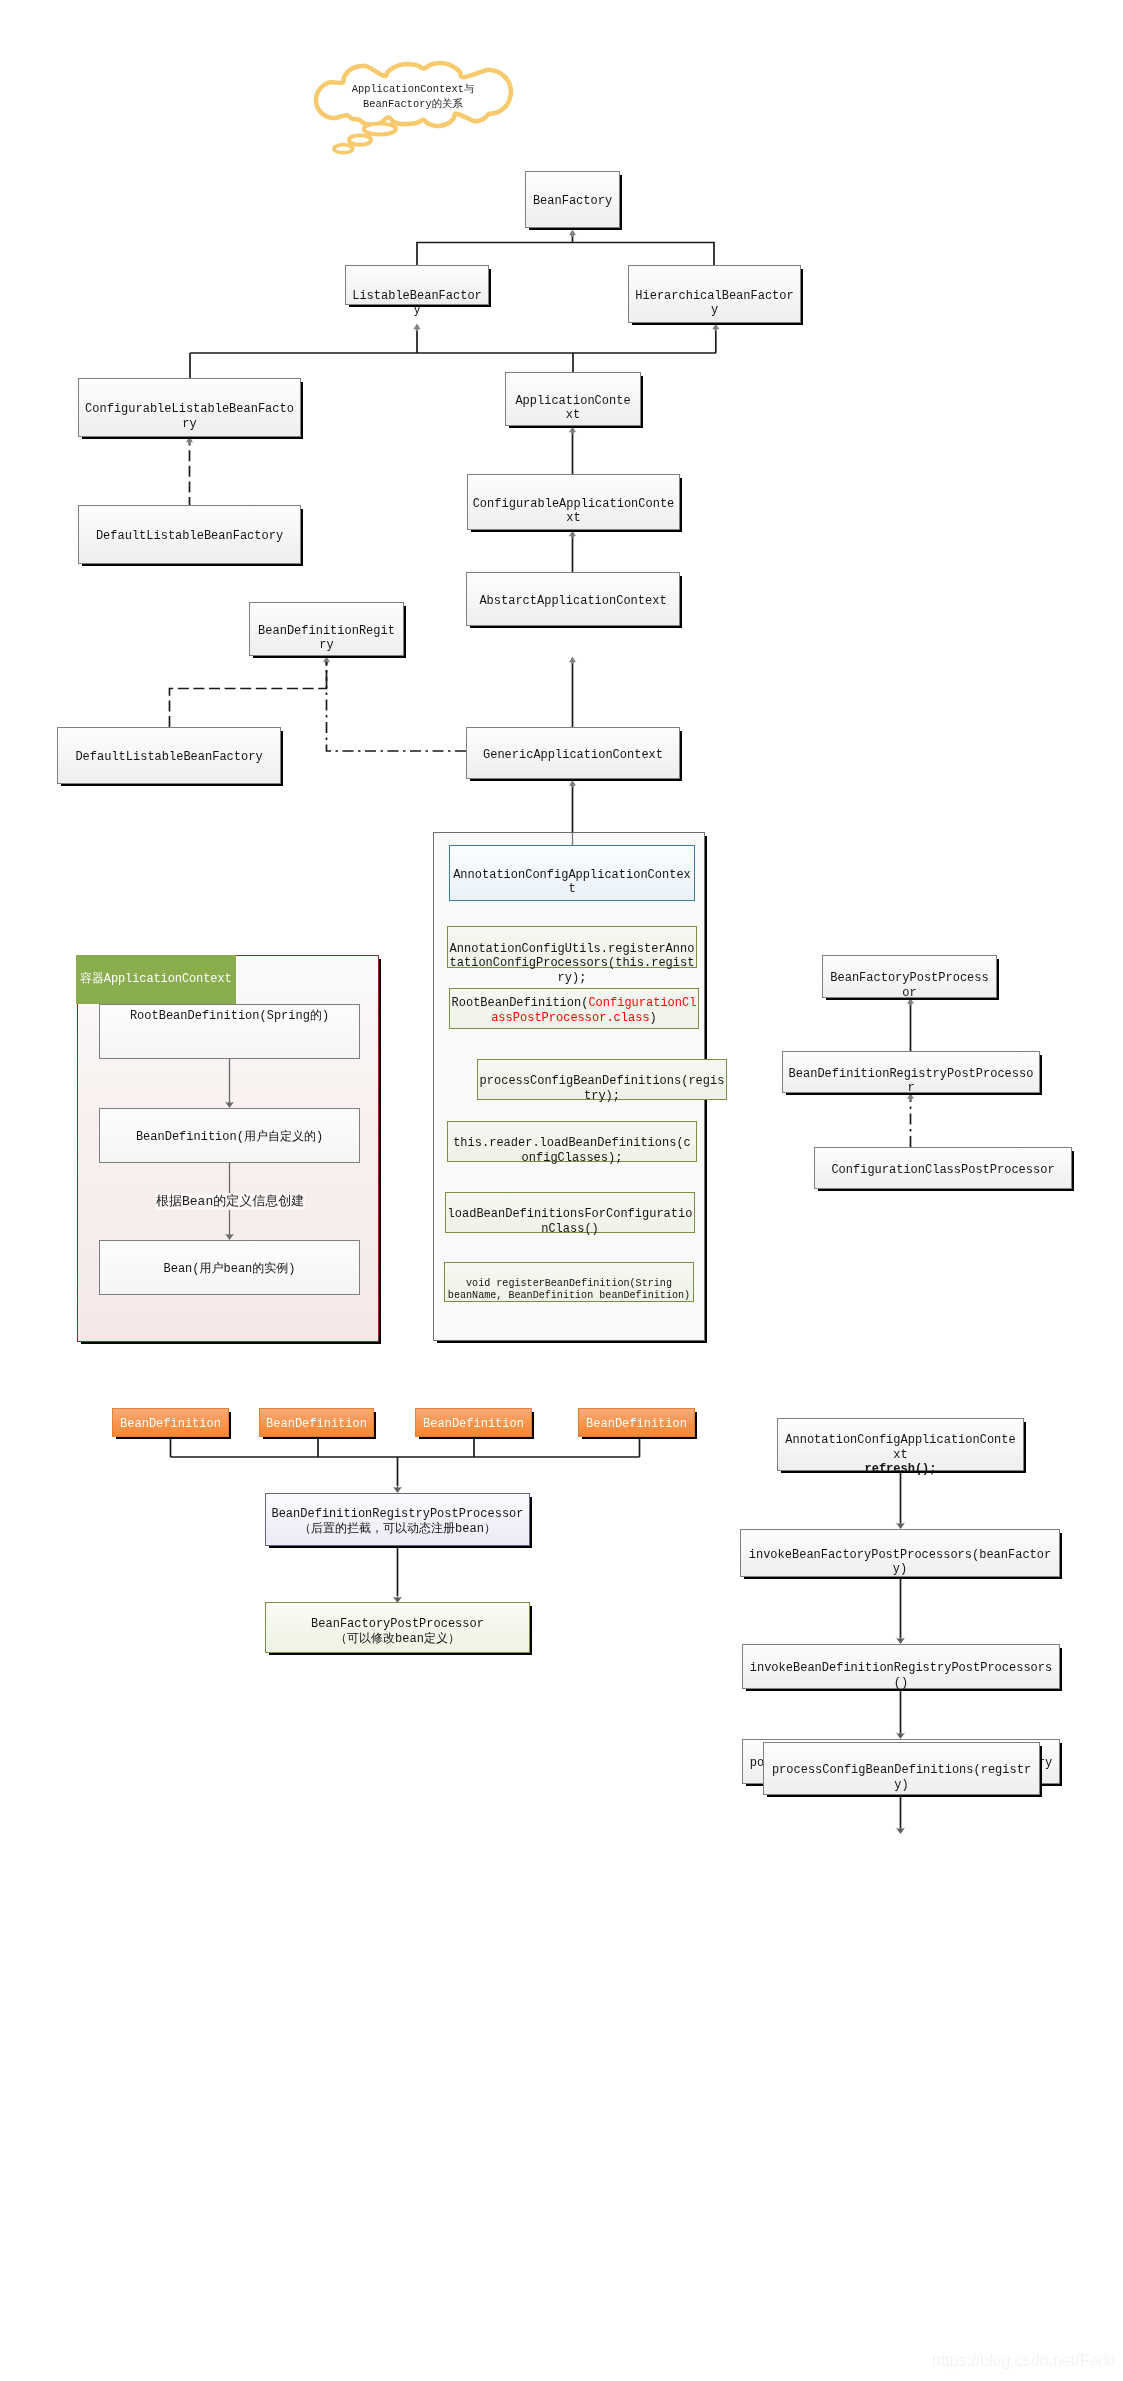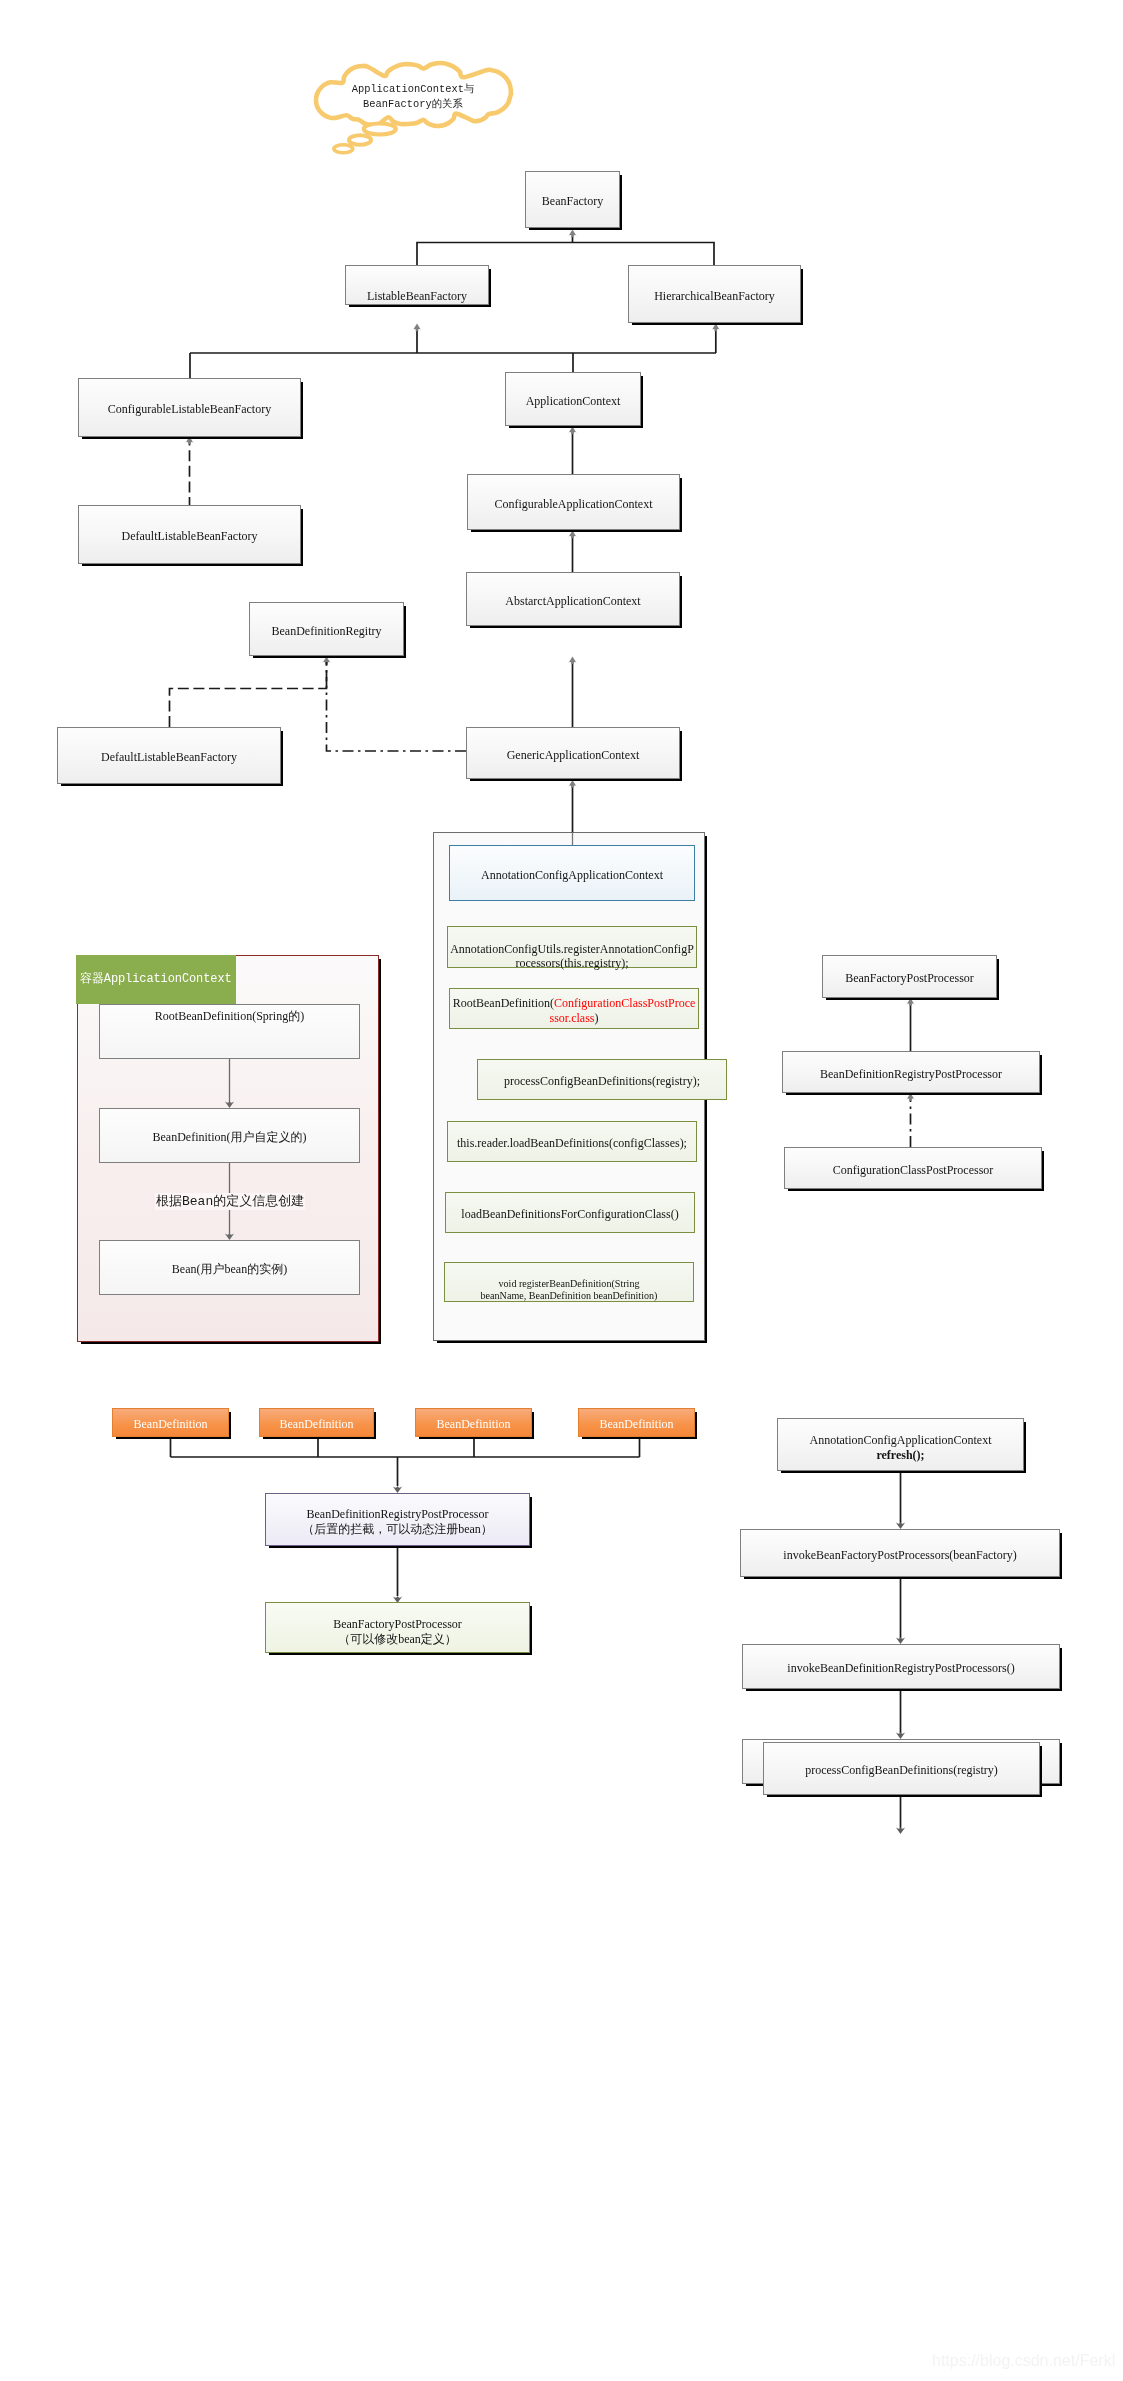--- a/index.html
+++ b/index.html
@@ -4,21 +4,21 @@
 <title>ApplicationContext and BeanFactory relationship diagram</title>
 <style>
   html,body{margin:0;padding:0;background:#ffffff;}
   body{width:1123px;height:2381px;position:relative;overflow:hidden;
        font-family:"Liberation Mono","DejaVu Sans Mono",monospace;
        -webkit-font-smoothing:antialiased;}
   #stage{position:absolute;left:0;top:0;width:1123px;height:2381px;}
   svg#edges{position:absolute;left:0;top:0;width:1123px;height:2381px;overflow:visible;z-index:2;}
   svg#edges-top{position:absolute;left:0;top:0;width:1123px;height:2381px;overflow:visible;z-index:2;pointer-events:none;}
   .node{position:absolute;box-sizing:border-box;display:flex;align-items:flex-start;
-        justify-content:flex-end;text-align:center;overflow:visible;z-index:3;font-family:Liberation Serif, serif;}
+        justify-content:flex-end;text-align:center;overflow:visible;z-index:3;}
   .node .t{line-height:14.6px;font-size:12px;width:100%;padding:0 3px;box-sizing:border-box;
            overflow-wrap:anywhere;word-break:break-all;line-break:anywhere;letter-spacing:0px;}
   
   .uml{background:linear-gradient(to bottom,#fdfdfd 0%,#f7f7f7 45%,#eeeeee 100%);
        border:1px solid #7f7f7f;color:#141414;
        box-shadow:3px 3px 0 -1px #000000;}
   .blue{background:linear-gradient(to bottom,#fbfdfe 0%,#eaf2f8 100%);
         border:1px solid #3d7ea6;color:#141414;box-shadow:none;}
   .green{background:linear-gradient(to bottom,#f6f8f2 0%,#eef2e6 100%);
          border:1px solid #7a8f40;color:#141414;box-shadow:none;}
@@ -167,21 +167,21 @@
     <div class="node plain" style="left: 99px; top: 1240px; width: 261px; height: 55px; padding-top: 21px;">
       <div class="t">Bean(用户bean的实例)</div>
     </div>
     <div class="lbl" style="left: 155px; top: 1193px;">根据Bean的定义信息创建</div>
     <div class="node uml" style="left: 822px; top: 955px; width: 175px; height: 43px; padding-top: 15px;">
       <div class="t" style="padding: 0px 5.5px;">BeanFactoryPostProcessor</div>
     </div>
     <div class="node uml" style="left: 782px; top: 1051px; width: 258px; height: 42px; padding-top: 14.5px;">
       <div class="t" style="padding: 0px 3.8px;">BeanDefinitionRegistryPostProcessor</div>
     </div>
-    <div class="node uml" style="left: 784px; top: 1147px; width: 258px; height: 42px; padding-top: 14.5px;">
+    <div class="node uml" style="left: 814px; top: 1147px; width: 258px; height: 42px; padding-top: 14.5px;">
       <div class="t" style="padding: 0px 14.6px;">ConfigurationClassPostProcessor</div>
     </div>
     <div class="node orange" style="left: 112px; top: 1408px; width: 117px; height: 29px; padding-top: 8px;">
       <div class="t">BeanDefinition</div>
     </div>
     <div class="node orange" style="left: 259px; top: 1408px; width: 115px; height: 29px; padding-top: 8px;">
       <div class="t">BeanDefinition</div>
     </div>
     <div class="node orange" style="left: 415px; top: 1408px; width: 117px; height: 29px; padding-top: 8px;">
       <div class="t">BeanDefinition</div>

